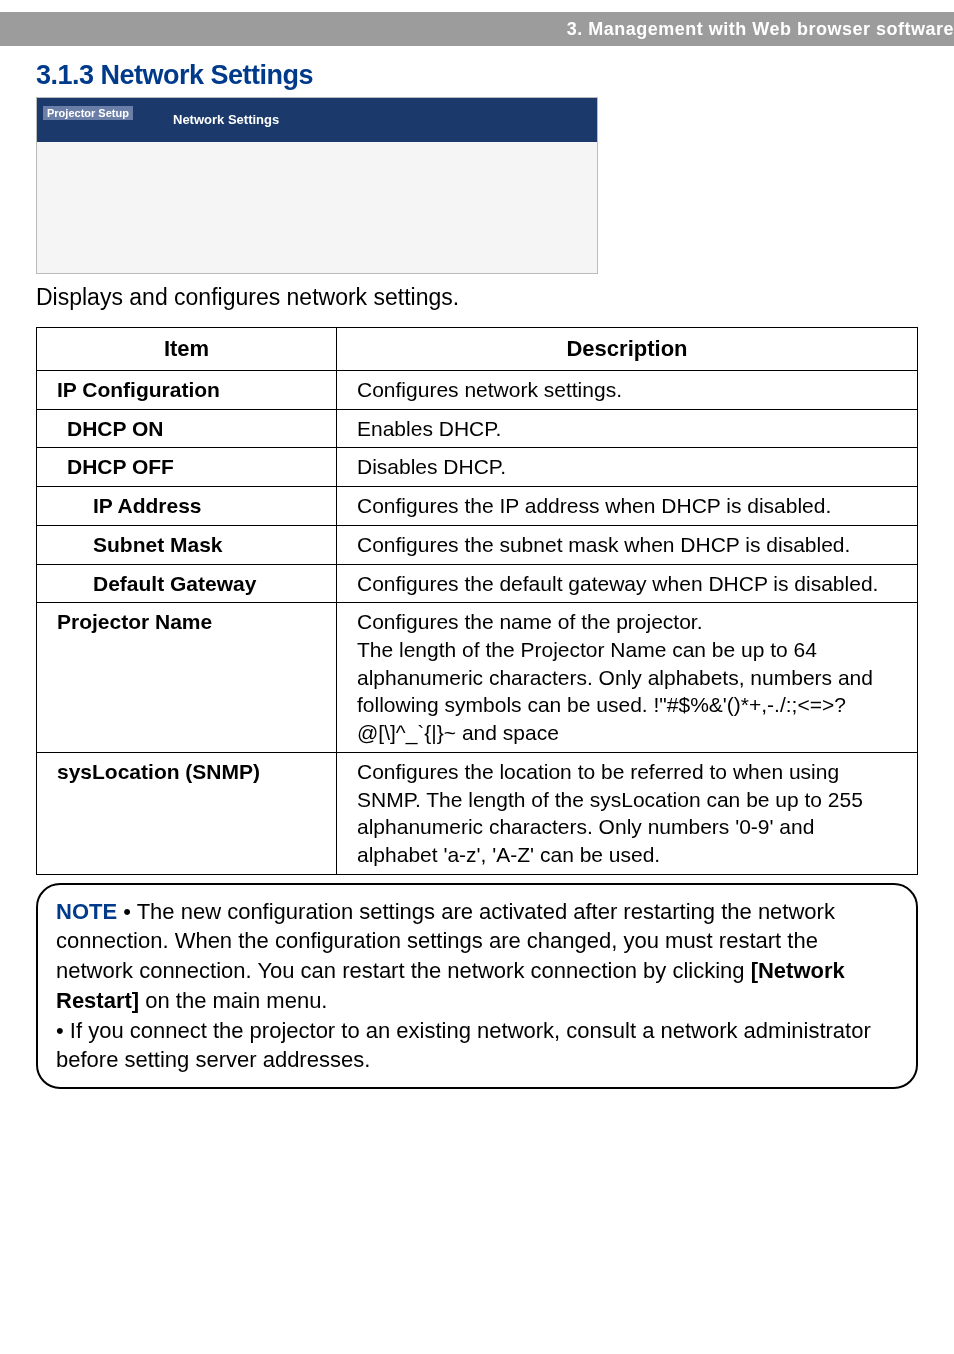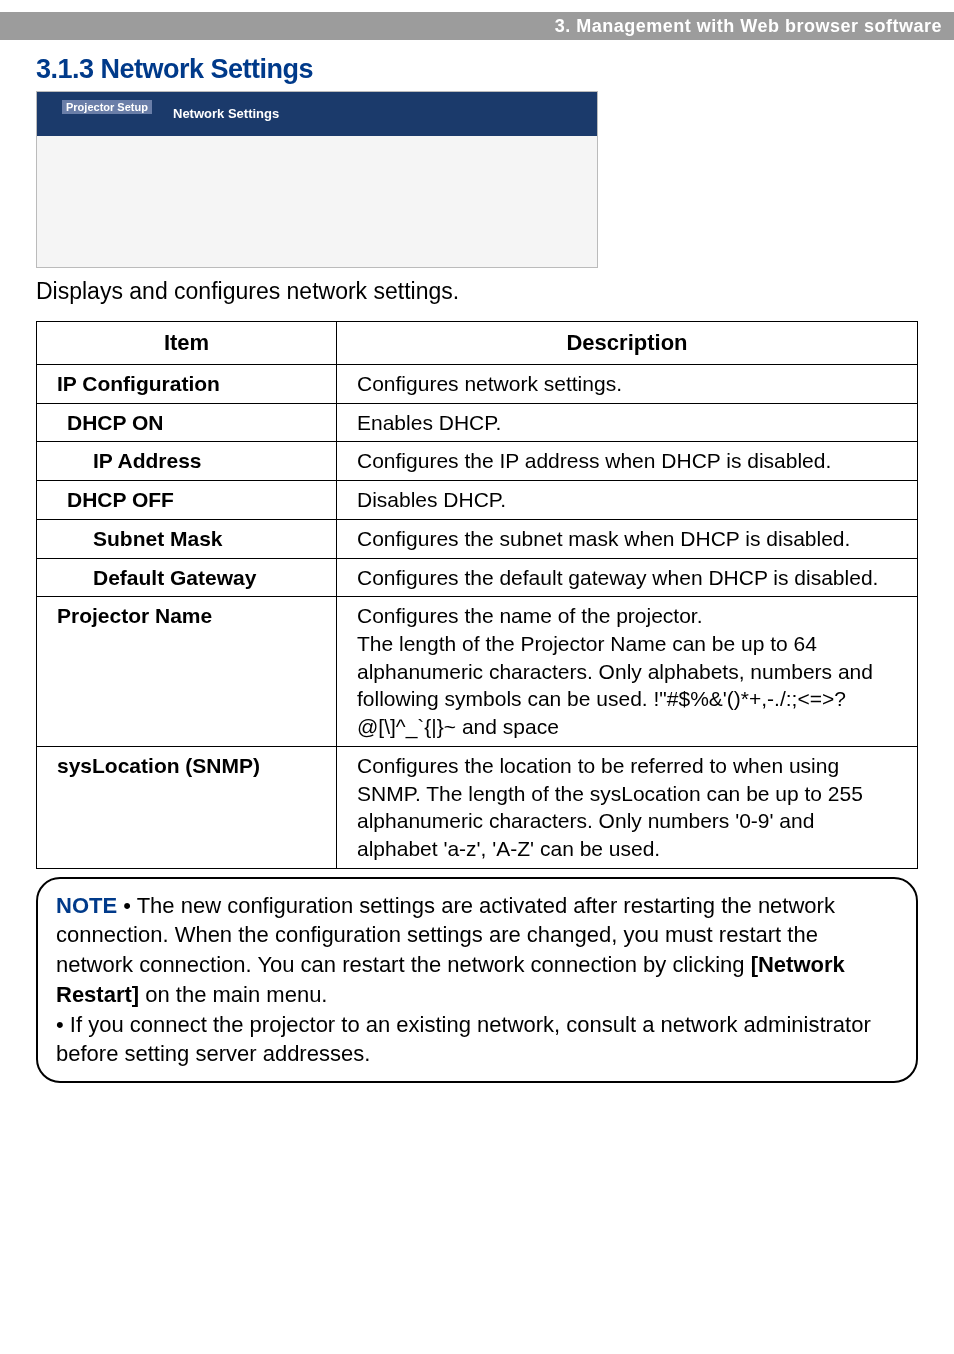--- a/index.html
+++ b/index.html
@@ -4,26 +4,25 @@
 <style>
 body {
   margin: 0;
   padding: 0;
   font-family: Arial, Helvetica, sans-serif;
   background: #fff;
   width: 954px;
 }
 .header-bar {
   background: #9c9c9c;
-  height: 28px;
+  height: 34px;
   margin: 12px 0 0 0;
   display: flex;
   align-items: center;
   justify-content: flex-end;
-  padding-right: 12px;
   color: #fff;
   font-weight: bold;
   font-size: 18px;
   letter-spacing: 0.5px;
 }
 .content {
   padding: 0 36px 20px 36px;
 }
 .section-title {
   font-style: italic;
@@ -51,21 +50,21 @@
 .screenshot-inner-title {
   position: absolute;
   left: 136px;
   top: 14px;
   color: #fff;
   font-weight: bold;
   font-size: 13px;
 }
 .screenshot-status {
   position: absolute;
-  left: 25px;
+  left: 6px;
   top: 8px;
   color: #fff;
   font-weight: bold;
   font-size: 11px;
   background: #6a7ea8;
   padding: 1px 4px;
 }
 .desc-line {
   font-size: 23px;
   margin: 10px 0 16px 0;
@@ -152,26 +151,26 @@
     <tbody id="settings-body">
         <tr>
           <td><span class="bold">IP Configuration</span></td>
           <td style="white-space: pre-line;">Configures network settings.</td>
         </tr>
         <tr>
           <td class="indent1"><span class="bold">DHCP ON</span></td>
           <td style="white-space: pre-line;">Enables DHCP.</td>
         </tr>
         <tr>
+          <td class="indent1"><span class="bold">DHCP OFF</span></td>
+          <td style="white-space: pre-line;">Disables DHCP.</td>
+        </tr>
+        <tr>
           <td class="indent2"><span class="bold">IP Address</span></td>
           <td style="white-space: pre-line;">Configures the IP address when DHCP is disabled.</td>
-        </tr>
-        <tr>
-          <td class="indent1"><span class="bold">DHCP OFF</span></td>
-          <td style="white-space: pre-line;">Disables DHCP.</td>
         </tr>
         <tr>
           <td class="indent2"><span class="bold">Subnet Mask</span></td>
           <td style="white-space: pre-line;">Configures the subnet mask when DHCP is disabled.</td>
         </tr>
         <tr>
           <td class="indent2"><span class="bold">Default Gateway</span></td>
           <td style="white-space: pre-line;">Configures the default gateway when DHCP is disabled.</td>
         </tr>
         <tr>

